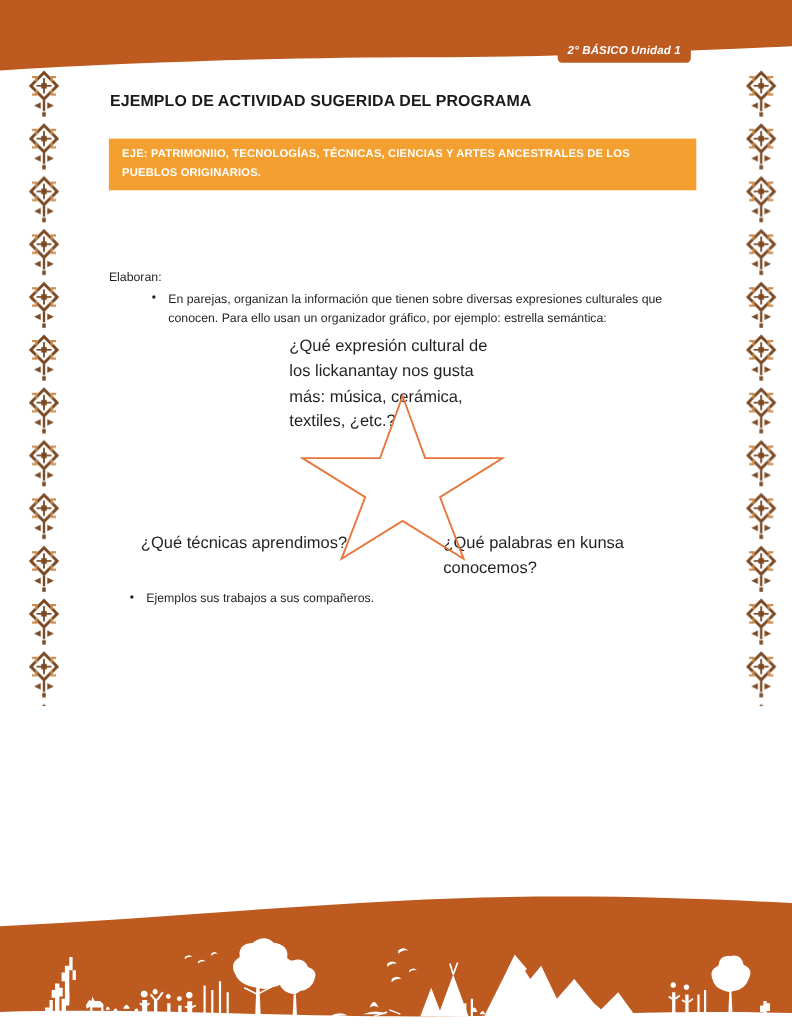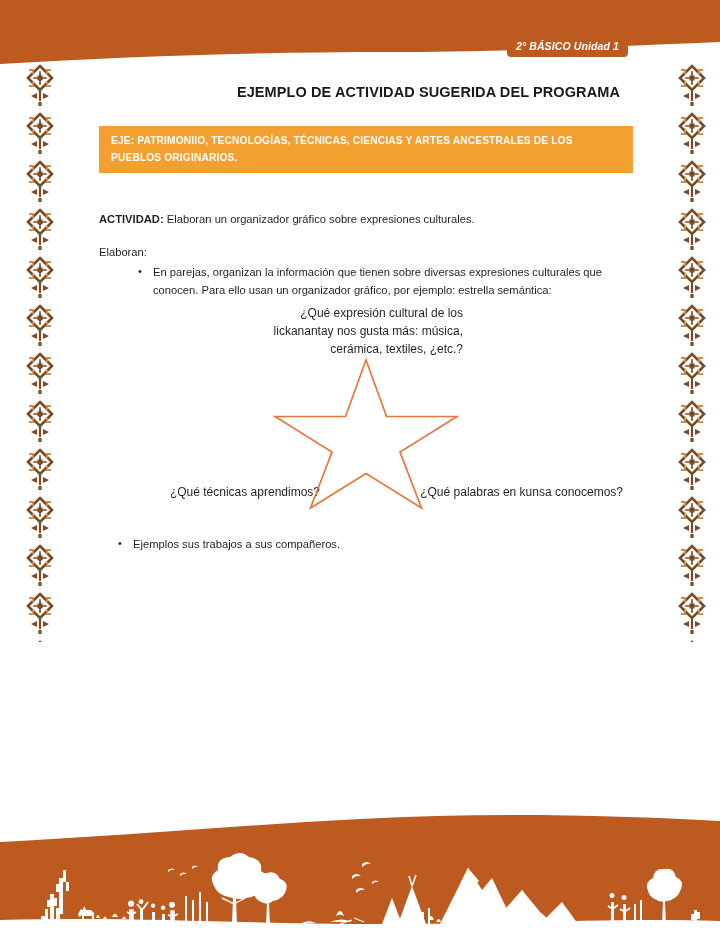--- a/index.html
+++ b/index.html
@@ -70,21 +70,21 @@
   }
   .side-border.left { left: 20px; }
   .side-border.right { left: 672px; }
 
   
   .doc-title {
     position: absolute;
     left: 100px;
     top: 84px;
     width: 520px;
-    text-align: right;
+    text-align: left;
     font-size: 14.5px;
     font-weight: bold;
     color: #1a1a1a;
     letter-spacing: 0.1px;
   }
 
   
   .eje-banner {
     position: absolute;
     left: 99px;
@@ -152,24 +152,24 @@
   }
   .star-svg {
     position: absolute;
     left: 183px;
     top: 58px;
     width: 186px;
     height: 152px;
   }
   .star-label {
     position: absolute;
-    font-size: 12px;
+    font-size: 15px;
     color: #231f20;
     line-height: 1.52;
-    text-align: right;
+    text-align: left;
   }
   .lbl-top    { left: 173px; top: 4px;   width: 200px; }
   .lbl-left   { left: 10px;  top: 108px; width: 180px; }
   .lbl-right  { left: 358px; top: 108px; width: 180px; }
   .lbl-bl     { left: 38px;  top: 183px; width: 192px; }
   .lbl-br     { left: 313px; top: 183px; width: 220px; }
 
   
   .footer-art {
     position: absolute;
@@ -216,23 +216,20 @@
   </svg>
 
   <svg class="side-border right" viewBox="0 0 40 582" preserveAspectRatio="none">
     <rect x="0" y="0" width="40" height="582" fill="url(#andean)"></rect>
   </svg>
 
   <div class="doc-title">EJEMPLO DE ACTIVIDAD SUGERIDA DEL PROGRAMA</div>
 
   <div class="eje-banner">EJE: PATRIMONIIO, TECNOLOGÍAS, TÉCNICAS, CIENCIAS Y ARTES ANCESTRALES DE LOS PUEBLOS ORIGINARIOS.</div>
 
-  <div class="activity-line">
-    <b>ACTIVIDAD:</b><span> Elaboran un organizador gráfico sobre expresiones culturales.</span>
-  </div>
 
   <div class="ejemplos-label">Elaboran:</div>
 
   <div class="bullet-item bullet-1">
     <span class="bullet-dot">•</span>
     <span class="bullet-text">En parejas, organizan la información que tienen sobre diversas expresiones culturales que conocen. Para ello usan un organizador gráfico, por ejemplo: estrella semántica:</span>
   </div>
 
   <div class="star-diagram">
 

